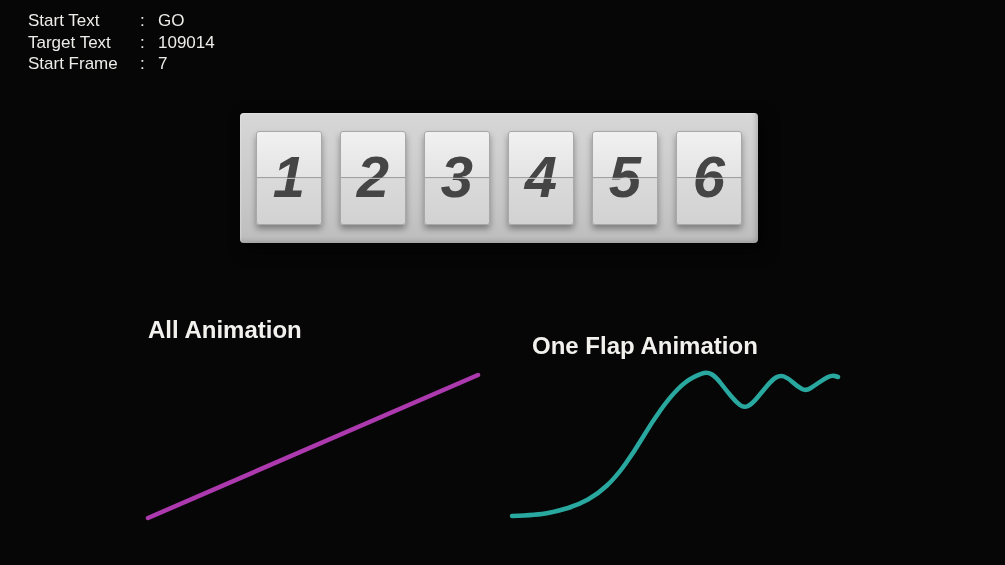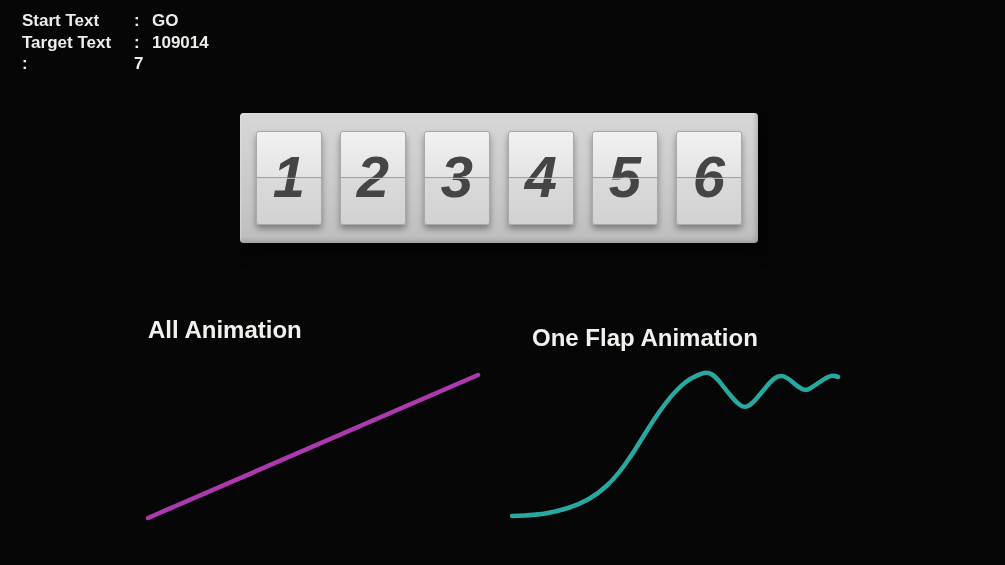--- a/index.html
+++ b/index.html
@@ -7,28 +7,28 @@
   body {
     position: relative;
     background: #060606;
     overflow: hidden;
     font-family: "Liberation Sans", sans-serif;
   }
 
   
   .info-panel {
     position: absolute;
-    left: 22px;
+    left: 28px;
     top: 10px;
     display: grid;
     grid-template-columns: 112px 18px auto;
     row-gap: 0;
     color: #edece9;
     font-size: 17px;
-    font-weight: 700;
+    font-weight: 400;
     line-height: 21.5px;
   }
   .info-cell { white-space: nowrap; }
 
   
   .flap-panel {
     position: absolute;
     left: 240px;
     top: 113px;
     width: 518px;
@@ -78,21 +78,21 @@
 
   
   .section-title {
     position: absolute;
     color: #f2f1ee;
     font-size: 24px;
     font-weight: 700;
     white-space: nowrap;
   }
   .section-title.left  { left: 148px; top: 316px; }
-  .section-title.right { left: 532px; top: 324px; }
+  .section-title.right { left: 532px; top: 332px; }
 
   
   .curves-svg {
     position: absolute;
     left: 0;
     top: 0;
     width: 1005px;
     height: 565px;
   }
 </style>
@@ -101,20 +101,21 @@
 
 <div class="info-panel">
   <span class="info-cell">Start Text</span>
   <span class="info-cell">:</span>
   <span class="info-cell">GO</span>
 
   <span class="info-cell">Target Text</span>
   <span class="info-cell">:</span>
   <span class="info-cell">109014</span>
 
+  <span class="info-cell">Start Frame</span>
   <span class="info-cell">:</span>
   <span class="info-cell">7</span>
 </div>
 
 <div class="flap-panel">
   <div class="flap-card">
     <div class="flap-digit">1</div>
     <div class="flap-split-line"></div>
   </div>
   <div class="flap-card">

